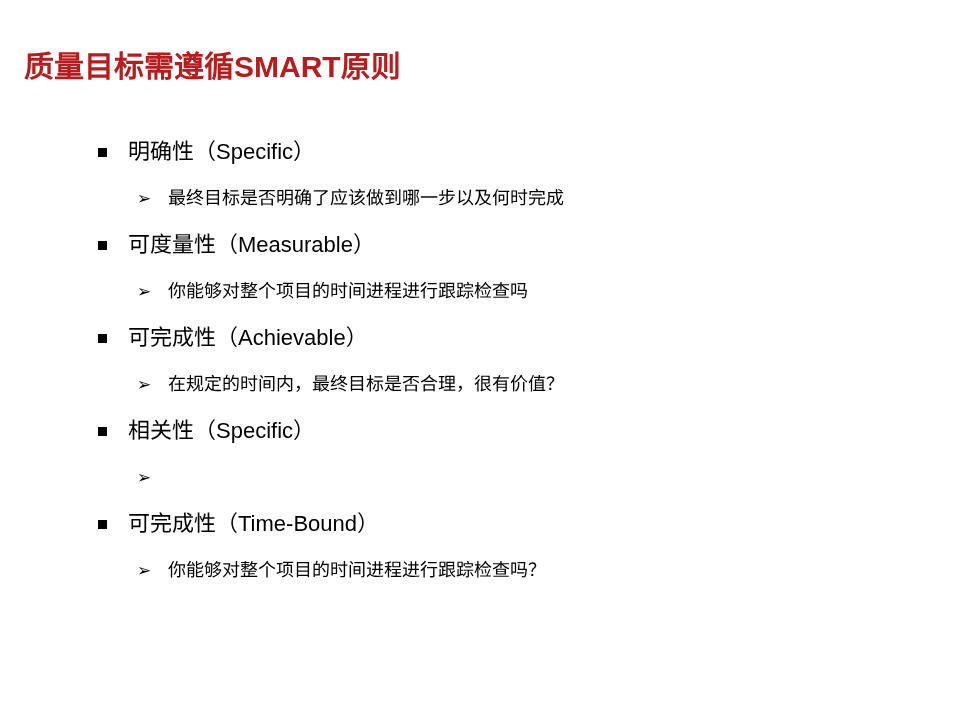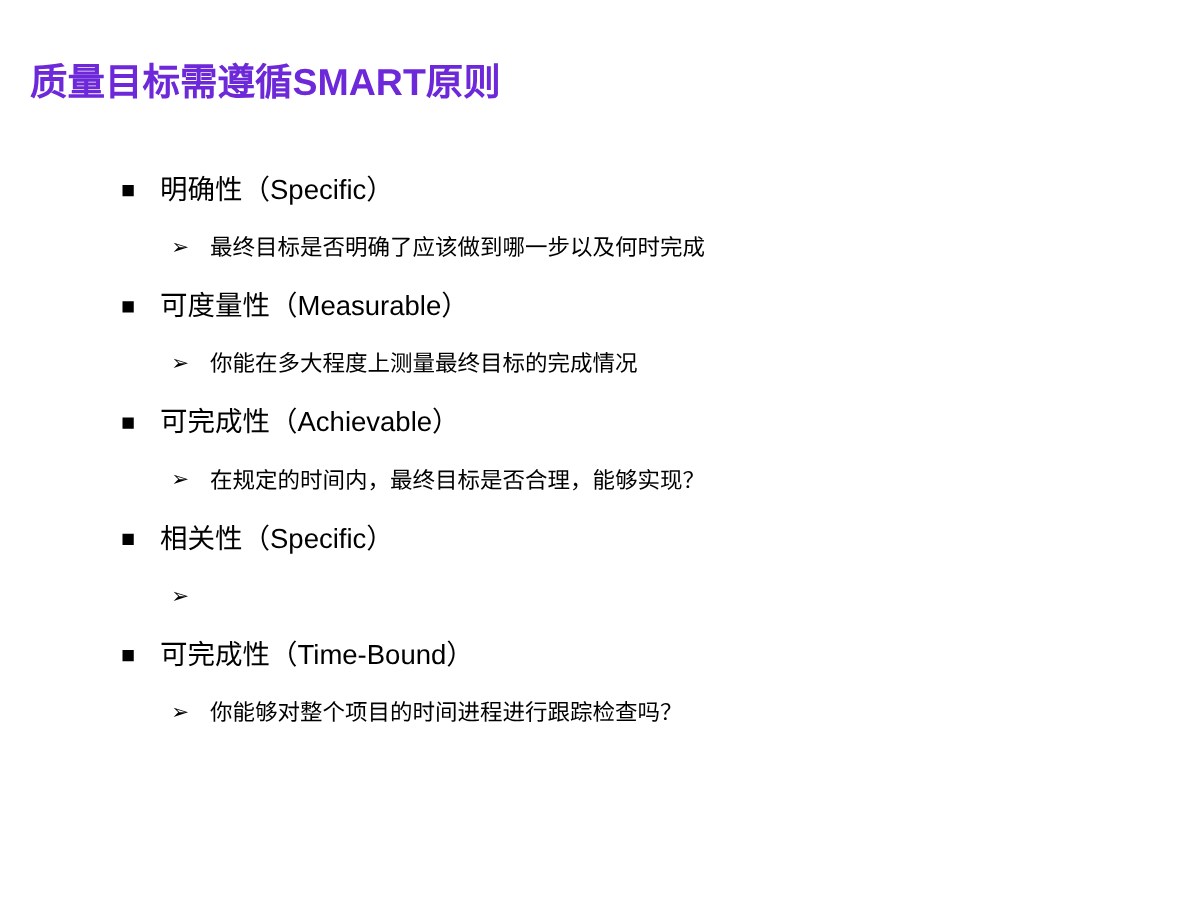--- a/index.html
+++ b/index.html
@@ -26,21 +26,21 @@
   }
 
   
   .slide-title {
     position: absolute;
     left: 24px;
     top: 27px;
     font-size: 30px;
     line-height: 40px;
     font-weight: bold;
-    color: #6d28d9;
+    color: #b91c1c;
     letter-spacing: 0px;
     white-space: nowrap;
   }
 
   
   .body-list {
     position: absolute;
     left: 0;
     top: 133px;
     width: 960px;
@@ -131,32 +131,32 @@
       </div>
     </div>
 
     <div class="group">
       <div class="level1">
         <span class="bullet-sq"></span>
         <span class="l1-text">可度量性（Measurable）</span>
       </div>
       <div class="level2">
         <span class="bullet-arrow">➢</span>
-        <span class="l2-text">你能在多大程度上测量最终目标的完成情况</span>
+        <span class="l2-text">你能够对整个项目的时间进程进行跟踪检查吗</span>
       </div>
     </div>
 
     <div class="group">
       <div class="level1">
         <span class="bullet-sq"></span>
         <span class="l1-text">可完成性（Achievable）</span>
       </div>
       <div class="level2">
         <span class="bullet-arrow">➢</span>
-        <span class="l2-text">在规定的时间内，最终目标是否合理，能够实现？</span>
+        <span class="l2-text">在规定的时间内，最终目标是否合理，很有价值？</span>
       </div>
     </div>
 
     <div class="group">
       <div class="level1">
         <span class="bullet-sq"></span>
         <span class="l1-text">相关性（Specific）</span>
       </div>
       <div class="level2">
         <span class="bullet-arrow">➢</span>

